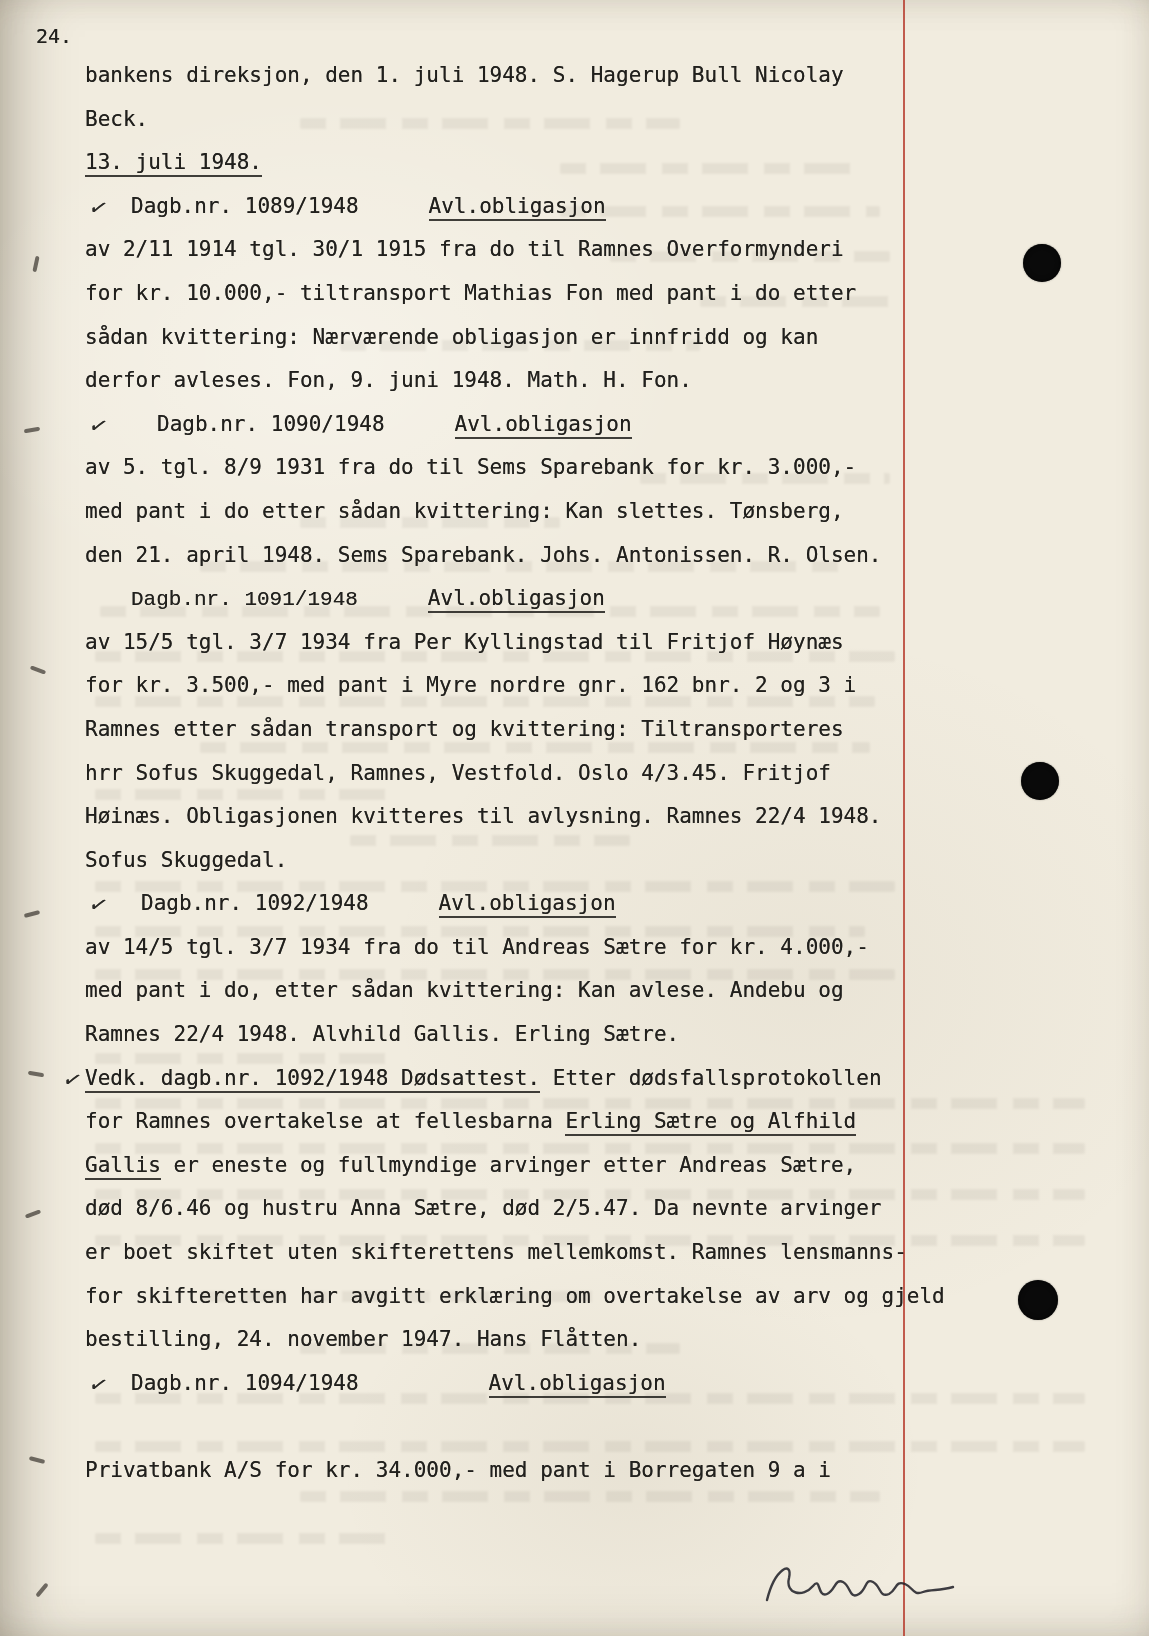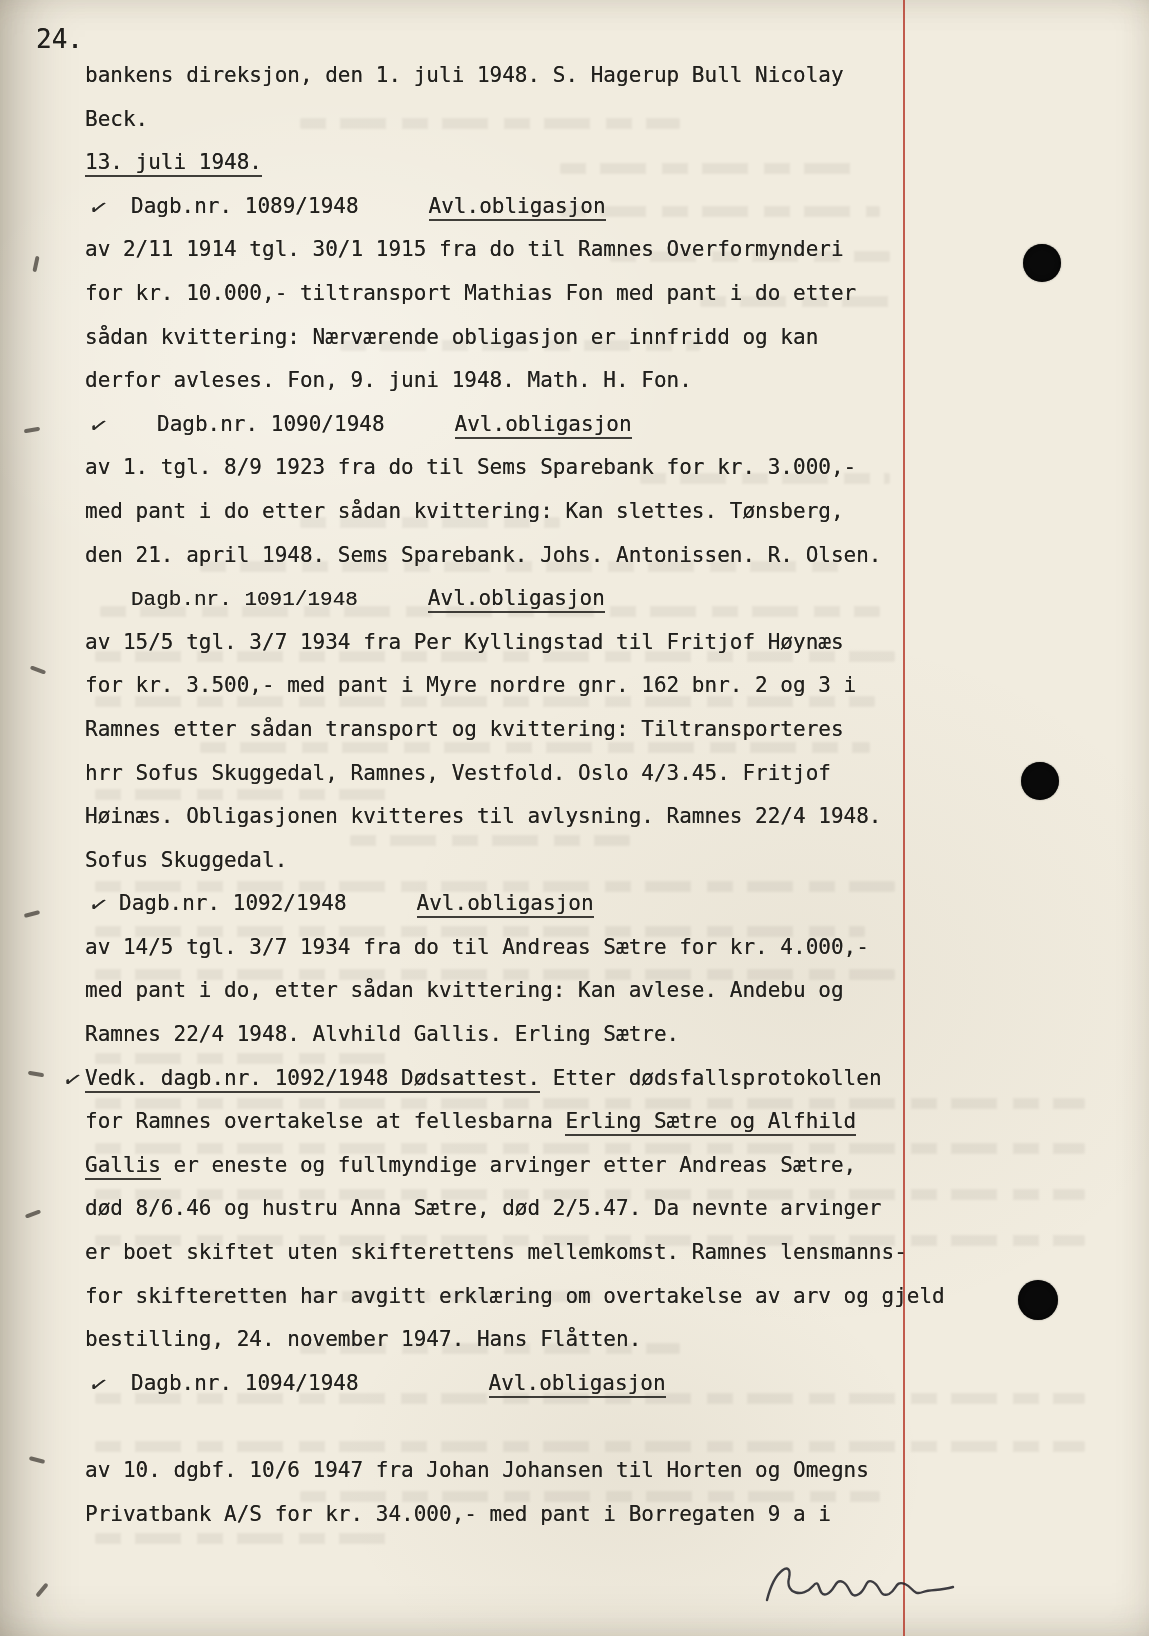--- a/index.html
+++ b/index.html
@@ -23,21 +23,21 @@
       radial-gradient(520px 380px at 28% 22%, rgba(255,255,252,.35), transparent 70%),
       radial-gradient(600px 500px at 70% 60%, rgba(120,105,75,.06), transparent 70%),
       radial-gradient(420px 320px at 55% 90%, rgba(120,105,75,.07), transparent 70%);
   }
   .red-line {
     position:absolute; top:0; bottom:0; width:2px; z-index:2;
     background: var(--mline, #b63a2d); opacity:.82;
   }
   .page-number {
     position:absolute; left:36px; top:24px; z-index:5;
-    font-size:26px; color: var(--ink, #21201d);
+    font-size:20px; color: var(--ink, #21201d);
     text-shadow:0 0 .4px rgba(0,0,0,.65);
   }
   .content {
     position:absolute; left:85px; top:54px; z-index:4;
     font-size:21px; color: var(--ink, #21201d);
     text-shadow:0 0 .4px rgba(0,0,0,.6);
   }
   .line { position:relative; height:43.6px; line-height:43.6px; white-space:pre; }
   .line span { white-space:pre; }
   .u { border-bottom:2px solid rgba(32,30,27,.85); padding-bottom:1px; }
@@ -107,44 +107,43 @@
   <div class="content">
       <div class="line"><span>bankens direksjon, den 1. juli 1948. S. Hagerup Bull Nicolay</span></div>
       <div class="line"><span>Beck.</span></div>
       <div class="line"><span class="u">13. juli 1948.</span></div>
       <div class="line"><span class="check" style="left: 6px;">✓</span><span style="margin-left: 46px;">Dagb.nr. 1089/1948</span><span class="u" style="margin-left: 70px;">Avl.obligasjon</span></div>
       <div class="line"><span>av 2/11 1914 tgl. 30/1 1915 fra do til Ramnes Overformynderi</span></div>
       <div class="line"><span>for kr. 10.000,- tiltransport Mathias Fon med pant i do etter</span></div>
       <div class="line"><span>sådan kvittering: Nærværende obligasjon er innfridd og kan</span></div>
       <div class="line"><span>derfor avleses. Fon, 9. juni 1948. Math. H. Fon.</span></div>
       <div class="line"><span class="check" style="left: 6px;">✓</span><span style="margin-left: 72px;">Dagb.nr. 1090/1948</span><span class="u" style="margin-left: 70px;">Avl.obligasjon</span></div>
-      <div class="line"><span>av 1. tgl. 8/9 1923 fra do til Sems Sparebank for kr. 3.000,-</span></div>
+      <div class="line"><span>av 5. tgl. 8/9 1931 fra do til Sems Sparebank for kr. 3.000,-</span></div>
       <div class="line"><span>med pant i do etter sådan kvittering: Kan slettes. Tønsberg,</span></div>
       <div class="line"><span>den 21. april 1948. Sems Sparebank. Johs. Antonissen. R. Olsen.</span></div>
       <div class="line"><span style="margin-left: 46px; font-family: Liberation Mono, monospace;">Dagb.nr. 1091/1948</span><span class="u" style="margin-left: 70px;">Avl.obligasjon</span></div>
       <div class="line"><span>av 15/5 tgl. 3/7 1934 fra Per Kyllingstad til Fritjof Høynæs</span></div>
       <div class="line"><span>for kr. 3.500,- med pant i Myre nordre gnr. 162 bnr. 2 og 3 i</span></div>
       <div class="line"><span>Ramnes etter sådan transport og kvittering: Tiltransporteres</span></div>
       <div class="line"><span>hrr Sofus Skuggedal, Ramnes, Vestfold. Oslo 4/3.45. Fritjof</span></div>
       <div class="line"><span>Høinæs. Obligasjonen kvitteres til avlysning. Ramnes 22/4 1948.</span></div>
       <div class="line"><span>Sofus Skuggedal.</span></div>
-      <div class="line"><span class="check" style="left: 6px;">✓</span><span style="margin-left: 34px;">Dagb.nr. 1092/1948</span><span class="u" style="margin-left: 70px;">Avl.obligasjon</span></div>
+      <div class="line"><span class="check" style="left: 6px;">✓</span><span style="margin-left: 56px;">Dagb.nr. 1092/1948</span><span class="u" style="margin-left: 70px;">Avl.obligasjon</span></div>
       <div class="line"><span>av 14/5 tgl. 3/7 1934 fra do til Andreas Sætre for kr. 4.000,-</span></div>
       <div class="line"><span>med pant i do, etter sådan kvittering: Kan avlese. Andebu og</span></div>
       <div class="line"><span>Ramnes 22/4 1948. Alvhild Gallis. Erling Sætre.</span></div>
       <div class="line"><span class="check" style="left: -20px;">✓</span><span class="u">Vedk. dagb.nr. 1092/1948 Dødsattest.</span><span> Etter dødsfallsprotokollen</span></div>
       <div class="line"><span>for Ramnes overtakelse at fellesbarna </span><span class="u">Erling Sætre og Alfhild</span></div>
       <div class="line"><span class="u">Gallis</span><span> er eneste og fullmyndige arvinger etter Andreas Sætre,</span></div>
       <div class="line"><span>død 8/6.46 og hustru Anna Sætre, død 2/5.47. Da nevnte arvinger</span></div>
       <div class="line"><span>er boet skiftet uten skifterettens mellemkomst. Ramnes lensmanns-</span></div>
       <div class="line"><span>for skifteretten har avgitt erklæring om overtakelse av arv og gjeld</span></div>
       <div class="line"><span>bestilling, 24. november 1947. Hans Flåtten.</span></div>
       <div class="line"><span class="check" style="left: 6px;">✓</span><span style="margin-left: 46px;">Dagb.nr. 1094/1948</span><span class="u" style="margin-left: 130px;">Avl.obligasjon</span></div>
       <div class="line"><span></span></div>
-      <div class="line"><span>av 10. dgbf. 10/6 1947 fra Johan Johansen til Horten og Omegns</span></div>
       <div class="line"><span>Privatbank A/S for kr. 34.000,- med pant i Borregaten 9 a i</span></div>
     </div>
 
   <div>
       <div class="hole" style="left: 1023px; top: 244px; height: 38px; width: 38px;"></div>
       <div class="hole" style="left: 1021px; top: 762px; height: 38px; width: 38px;"></div>
       <div class="hole" style="left: 1018px; top: 1280px; height: 40px; width: 40px;"></div>
     </div>
 
   <div>

